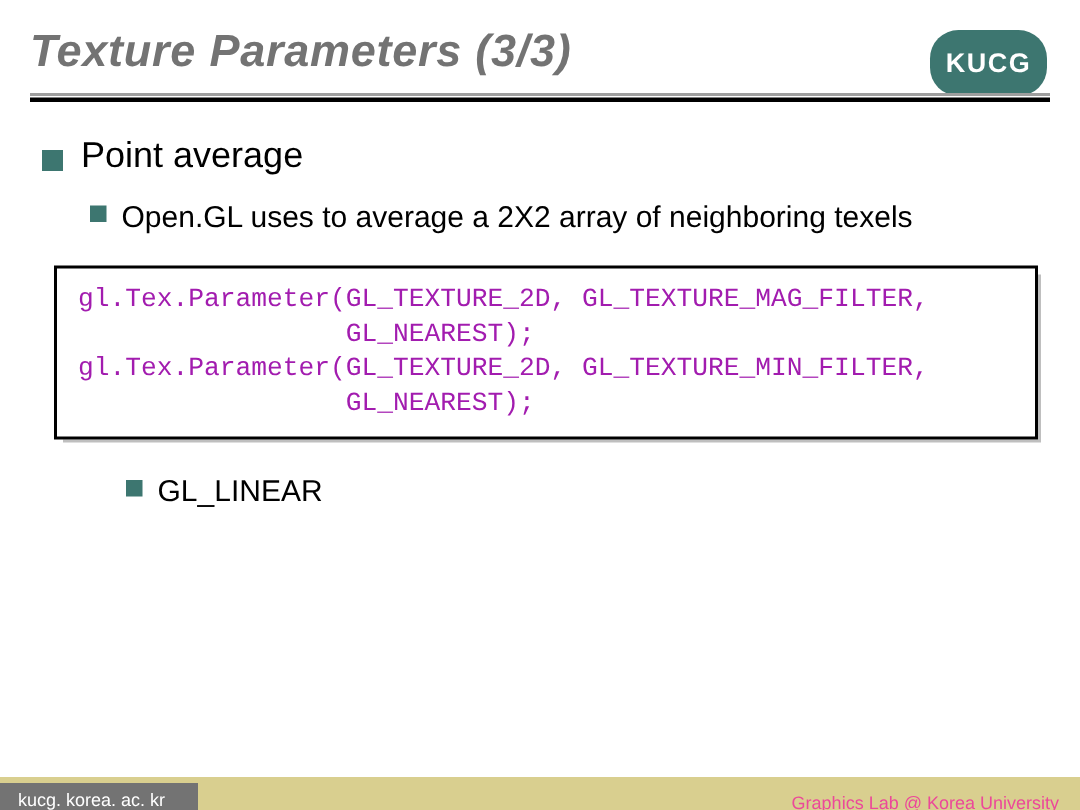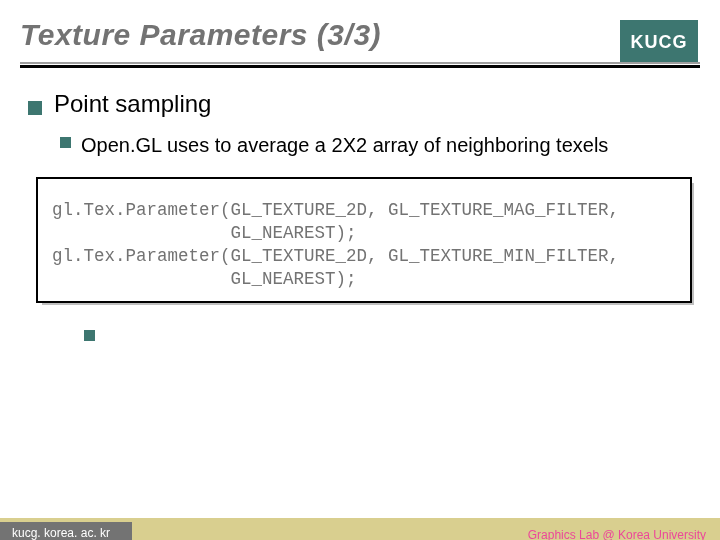--- a/index.html
+++ b/index.html
@@ -30,20 +30,21 @@
     width: 78px;
     height: 44px;
     background: #3d7670;
     color: #fff;
     display: flex;
     align-items: center;
     justify-content: center;
     font-weight: bold;
     font-size: 18px;
     letter-spacing: 1px;
+    border-radius: 19px;
   }
   .topline1 {
     position: absolute;
     left: 20px;
     right: 20px;
     top: 62px;
     height: 2px;
     background: #9e9e9e;
   }
   .topline2 {
@@ -112,24 +113,24 @@
     top: 6px;
     right: -2px;
     bottom: -2px;
     background: #bfbfbf;
     z-index: 0;
   }
   .code-box {
     position: relative;
     background: #fff;
     border: 2px solid #000;
-    padding: 20px 14px 10px 14px;
+    padding: 10px 14px 10px 14px;
     font-family: "Courier New", monospace;
     font-size: 17.5px;
-    color: #737373;
+    color: #a21caf;
     line-height: 1.32;
     z-index: 1;
     white-space: pre;
   }
   .footer {
     position: absolute;
     left: 0;
     bottom: 0;
     width: 720px;
     height: 22px;
@@ -173,38 +174,39 @@
   <div class="title">Texture Parameters (3/3)</div>
   <div class="logo-box">KUCG</div>
   <div class="topline1"></div>
   <div class="topline2"></div>
 </div>
 
 <div class="content">
 
   <div class="bullet-row">
     <div class="bullet-sq"></div>
-    <div class="lvl1-text">Point sampling</div>
+    <div class="lvl1-text">Point average</div>
   </div>
 
   <div class="lvl2-row">
     <div class="bullet-sq-sm"></div>
     <div class="lvl2-text">Open.GL uses to average a 2X2 array of neighboring texels</div>
   </div>
 
   <div class="code-box-wrap">
     <div class="code-shadow"></div>
     <div class="code-box">gl.Tex.Parameter(GL_TEXTURE_2D, GL_TEXTURE_MAG_FILTER,
                  GL_NEAREST);
 gl.Tex.Parameter(GL_TEXTURE_2D, GL_TEXTURE_MIN_FILTER,
                  GL_NEAREST);</div>
   </div>
 
   <div class="lvl2b-row">
     <div class="bullet-sq-sm"></div>
+    <div class="lvl2-text">GL_LINEAR</div>
   </div>
 
 </div>
 
 <div class="footer">
   <div class="footer-bar"></div>
   <div class="footer-dark">
     <span>kucg. korea. ac. kr</span>
   </div>
   <div class="footer-right">Graphics Lab @ Korea University</div>

